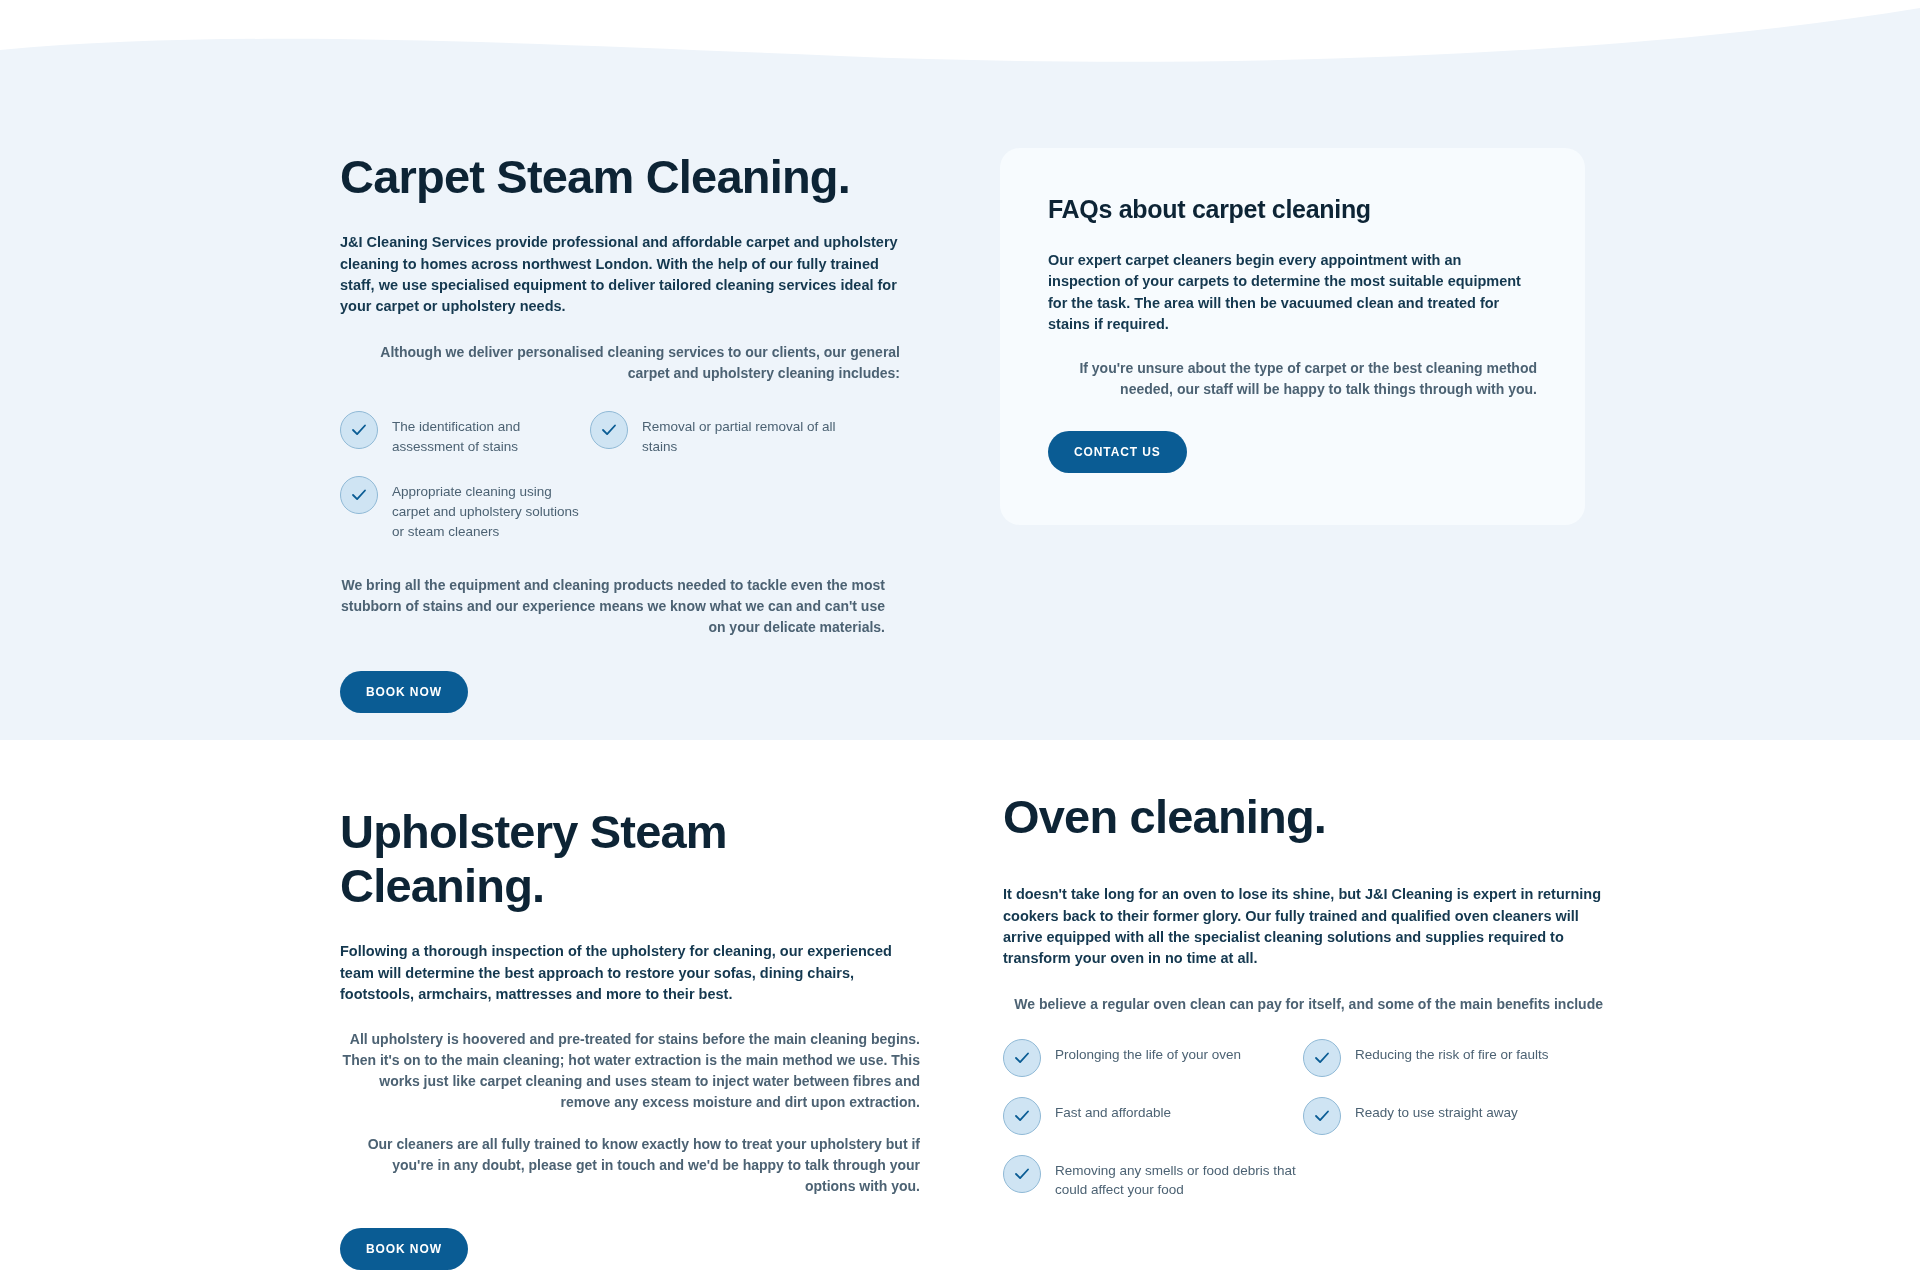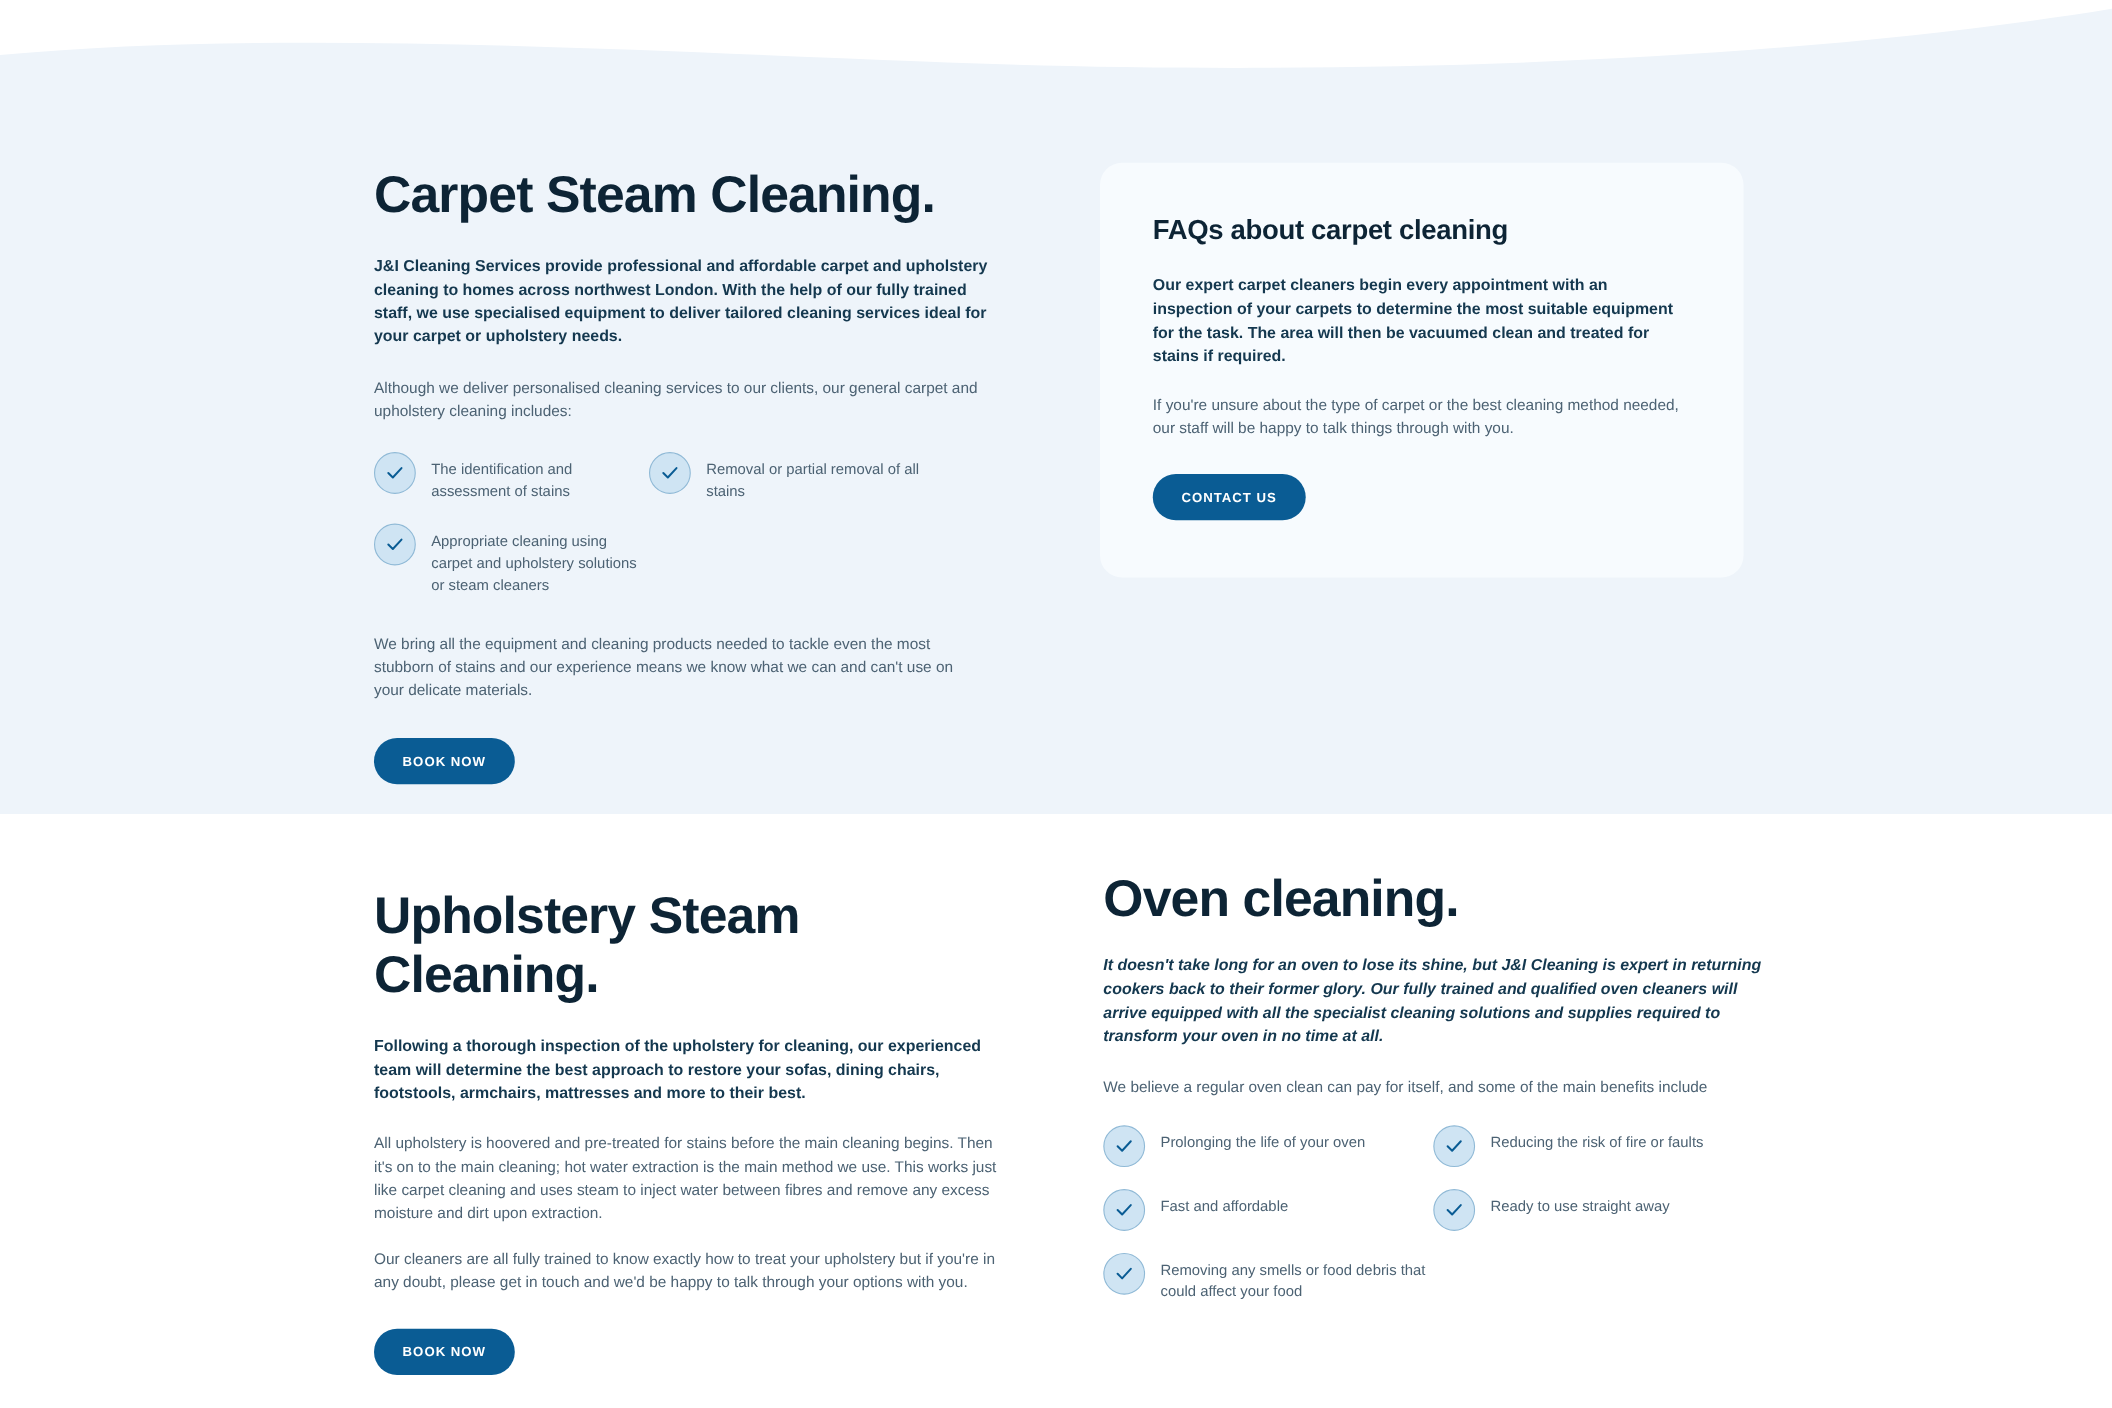--- a/index.html
+++ b/index.html
@@ -70,21 +70,22 @@
     font-size: 14.5px;
     line-height: 1.48;
     color: #14384f;
     font-weight: 700;
   }
 
   p.body {
     font-size: 14px;
     line-height: 1.48;
     color: #4c6273;
-    font-weight: 400;
+    font-weight: 700;
+    text-align: right;
   }
 
   
   .check-grid {
     display: flex;
     flex-wrap: wrap;
   }
   .check-item {
     display: flex;
     align-items: flex-start;
@@ -206,21 +207,21 @@
     <div class="col-left" style="left:340px; top:65px; width:580px;">
       <h1 class="heading">Upholstery Steam Cleaning.</h1>
       <p class="lead" style="margin-top:28px;">Following a thorough inspection of the upholstery for cleaning, our experienced team will determine the best approach to restore your sofas, dining chairs, footstools, armchairs, mattresses and more to their best.</p>
       <p class="body" style="margin-top:24px;">All upholstery is hoovered and pre-treated for stains before the main cleaning begins. Then it's on to the main cleaning; hot water extraction is the main method we use. This works just like carpet cleaning and uses steam to inject water between fibres and remove any excess moisture and dirt upon extraction.</p>
       <p class="body" style="margin-top:22px;">Our cleaners are all fully trained to know exactly how to treat your upholstery but if you're in any doubt, please get in touch and we'd be happy to talk through your options with you.</p>
       <button class="btn" style="margin-top:32px;">BOOK NOW</button>
     </div>
 
     <div class="col-right" style="left:1003px; top:50px; width:600px;">
       <h1 class="heading">Oven cleaning.</h1>
-      <p class="lead" style="margin-top:24px;font-style:italic;">It doesn't take long for an oven to lose its shine, but J&amp;I Cleaning is expert in returning cookers back to their former glory. Our fully trained and qualified oven cleaners will arrive equipped with all the specialist cleaning solutions and supplies required to transform your oven in no time at all.</p>
+      <p class="lead" style="margin-top:40px;">It doesn't take long for an oven to lose its shine, but J&amp;I Cleaning is expert in returning cookers back to their former glory. Our fully trained and qualified oven cleaners will arrive equipped with all the specialist cleaning solutions and supplies required to transform your oven in no time at all.</p>
       <p class="body" style="margin-top:24px;">We believe a regular oven clean can pay for itself, and some of the main benefits include</p>
 
       <div class="check-grid" style="margin-top:22px;">
 
         <div class="check-item" style="width:300px;">
           <span class="check-icon">
             <svg width="18" height="18" viewBox="0 0 24 24" fill="none" stroke="#0a5c94" stroke-width="2.4" stroke-linecap="round" stroke-linejoin="round">
                 <polyline points="4,12 9.5,17.5 20,6"></polyline>
               </svg>
           </span>

